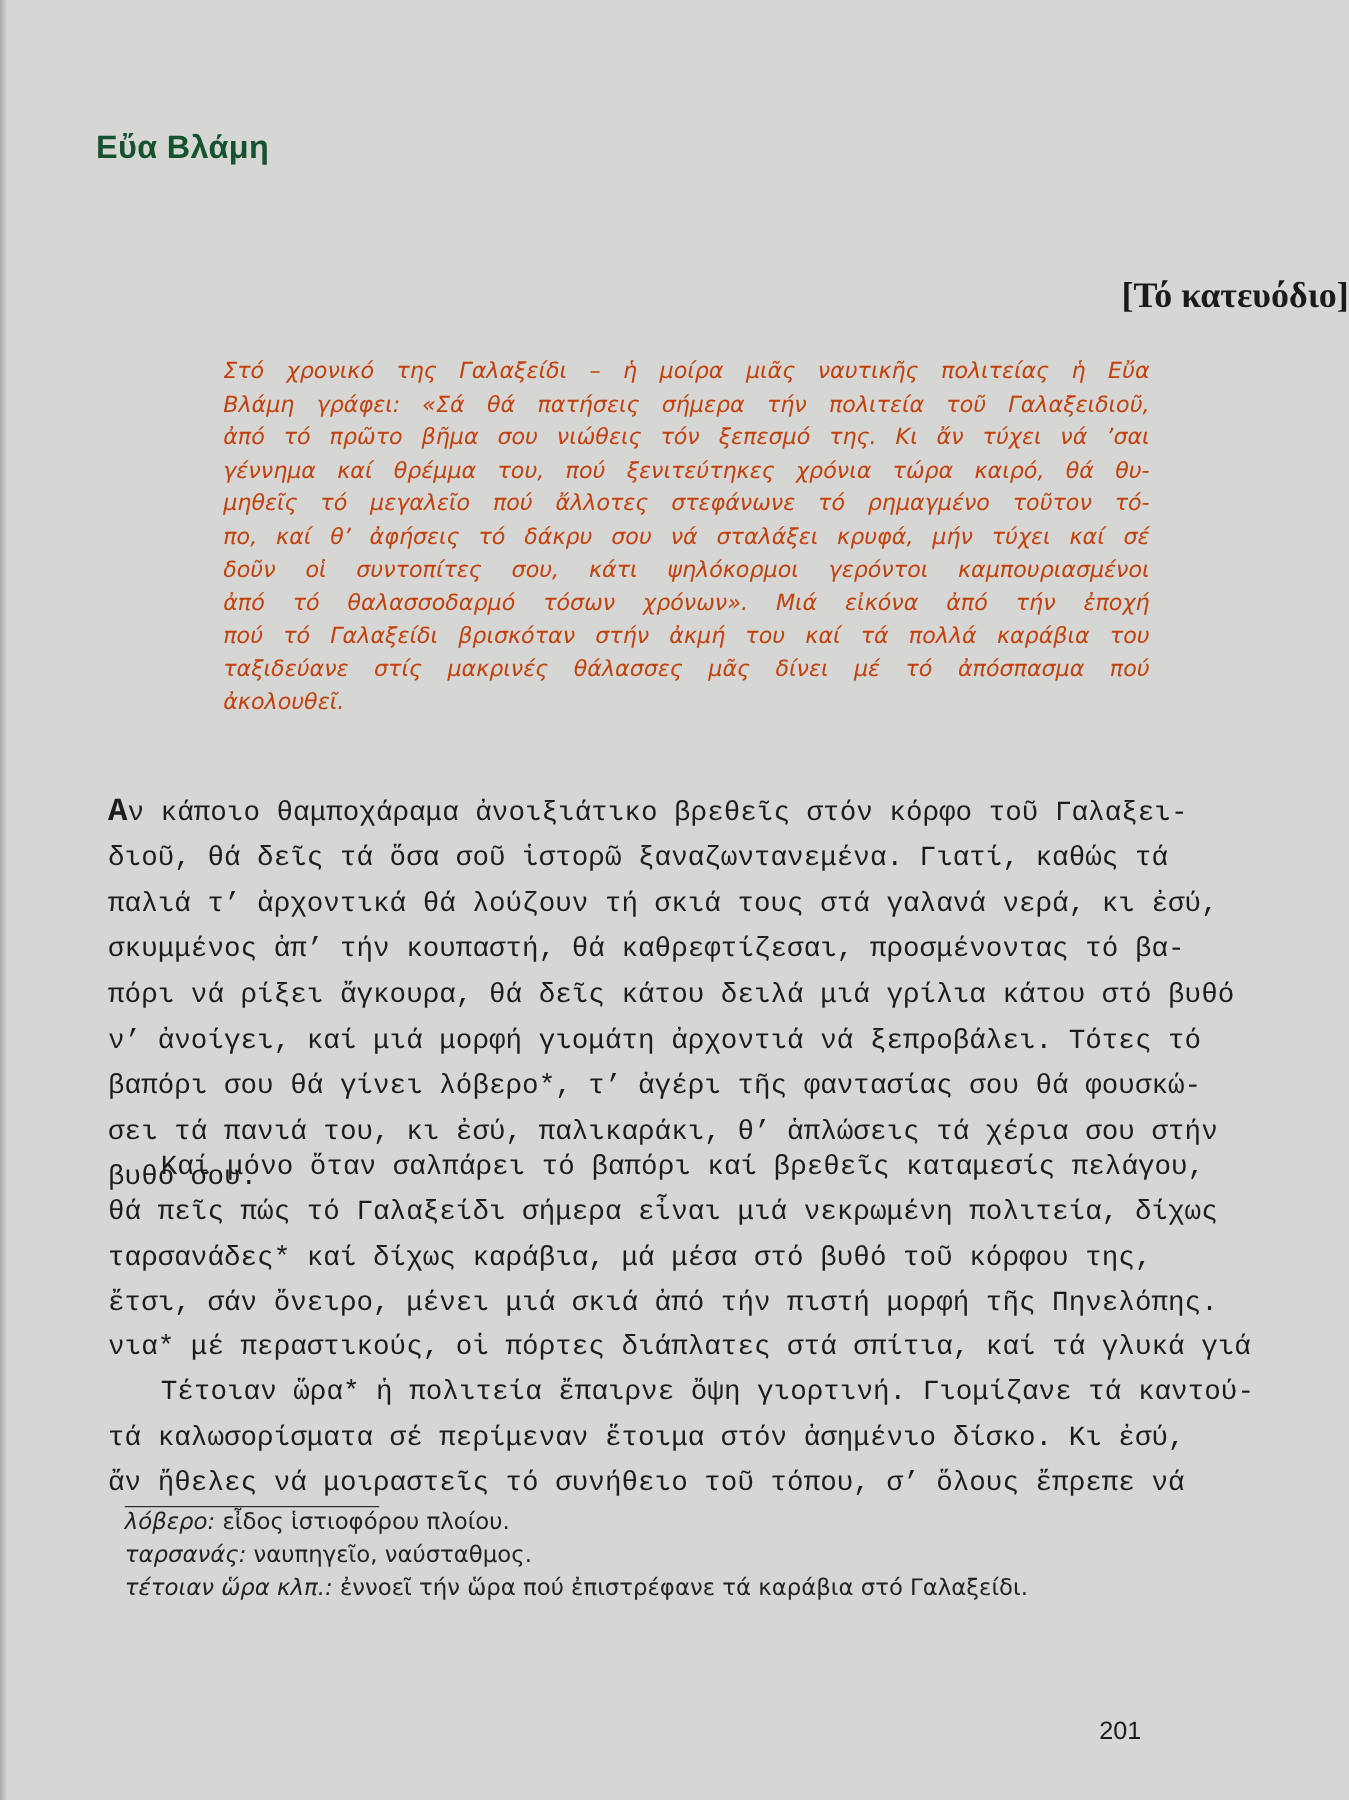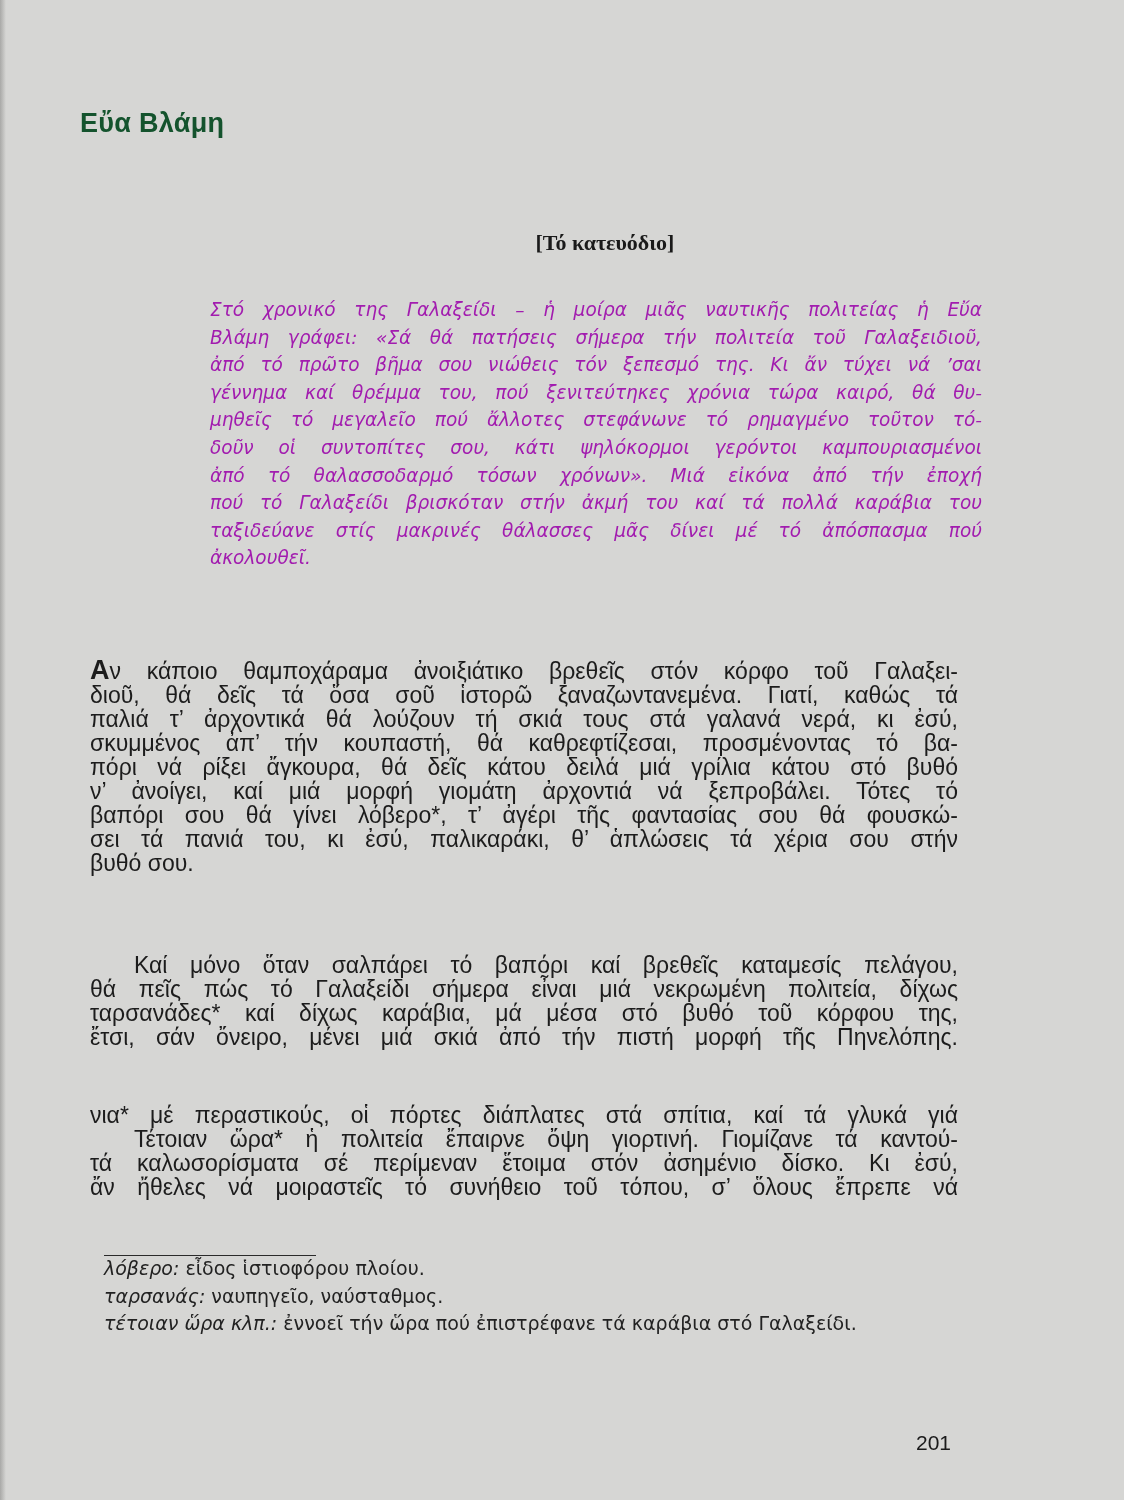--- a/index.html
+++ b/index.html
@@ -15,40 +15,39 @@
     background: linear-gradient(to right, #a9a9a7, #d6d6d4);
   }
   .author {
     position: absolute; left: 80px; top: 108px;
     font-family: "Liberation Sans", sans-serif;
     font-weight: bold; font-size: 27px; letter-spacing: 0.3px;
     color: #14532d;
   }
   .title {
     position: absolute; left: 0; width: 1124px; top: 230px;
-    text-align: center;
+    text-align: right;
     font-family: "Liberation Serif", serif;
-    font-weight: bold; font-size: 22px;
+    font-weight: bold; font-size: 30px;
     padding-left: 86px; box-sizing: border-box;
     color: #1a1a1a;
   }
   .intro {
     position: absolute; left: 186px; top: 296px; width: 772px;
     font-family: "DejaVu Sans", sans-serif;
     font-style: italic; font-size: 18.5px; line-height: 27.6px;
     text-align: justify;
-    color: #a21caf;
-    margin-left: 24px;
+    color: #c2410c;
   }
   .intro .line { display: block; text-align: justify; text-align-last: justify; white-space: nowrap; }
   .intro .line.last { text-align-last: left; }
   .body-text {
     position: absolute; left: 90px; width: 868px;
-    font-family: Liberation Sans, sans-serif;
-    font-size: 23px; line-height: 24px;
+    font-family: Liberation Mono, monospace;
+    font-size: 23px; line-height: 38px;
     color: #1c1c1c;
   }
   .body-text .line { display: block; text-align: justify; text-align-last: justify; white-space: nowrap; }
   .body-text .line.last { text-align-last: left; }
   .p1 { top: 658px; }
   .p2 { top: 953px; }
   .p3 { top: 1103px; }
   .drop { font-weight: bold; font-size: 27px; }
   .indent { padding-left: 44px; }
   .rule {
@@ -76,20 +75,21 @@
 <div class="author">Εὔα Βλάμη</div>
 
 <div class="title">[Τό κατευόδιο]</div>
 
 <div class="intro">
   <span class="line">Στό χρονικό της Γαλαξείδι – ἡ μοίρα μιᾶς ναυτικῆς πολιτείας ἡ Εὔα</span>
   <span class="line">Βλάμη γράφει: «Σά θά πατήσεις σήμερα τήν πολιτεία τοῦ Γαλαξειδιοῦ,</span>
   <span class="line">ἀπό τό πρῶτο βῆμα σου νιώθεις τόν ξεπεσμό της. Κι ἄν τύχει νά ’σαι</span>
   <span class="line">γέννημα καί θρέμμα του, πού ξενιτεύτηκες χρόνια τώρα καιρό, θά θυ-</span>
   <span class="line">μηθεῖς τό μεγαλεῖο πού ἄλλοτες στεφάνωνε τό ρημαγμένο τοῦτον τό-</span>
+  <span class="line">πο, καί θ’ ἀφήσεις τό δάκρυ σου νά σταλάξει κρυφά, μήν τύχει καί σέ</span>
   <span class="line">δοῦν οἱ συντοπίτες σου, κάτι ψηλόκορμοι γερόντοι καμπουριασμένοι</span>
   <span class="line">ἀπό τό θαλασσοδαρμό τόσων χρόνων». Μιά εἰκόνα ἀπό τήν ἐποχή</span>
   <span class="line">πού τό Γαλαξείδι βρισκόταν στήν ἀκμή του καί τά πολλά καράβια του</span>
   <span class="line">ταξιδεύανε στίς μακρινές θάλασσες μᾶς δίνει μέ τό ἀπόσπασμα πού</span>
   <span class="line last">ἀκολουθεῖ.</span>
 </div>
 
 <div class="body-text p1">
   <span class="line"><span class="drop">Α</span><span>ν κάποιο θαμποχάραμα ἀνοιξιάτικο βρεθεῖς στόν κόρφο τοῦ Γαλαξει-</span></span>
   <span class="line">διοῦ, θά δεῖς τά ὅσα σοῦ ἱστορῶ ξαναζωντανεμένα. Γιατί, καθώς τά</span>

